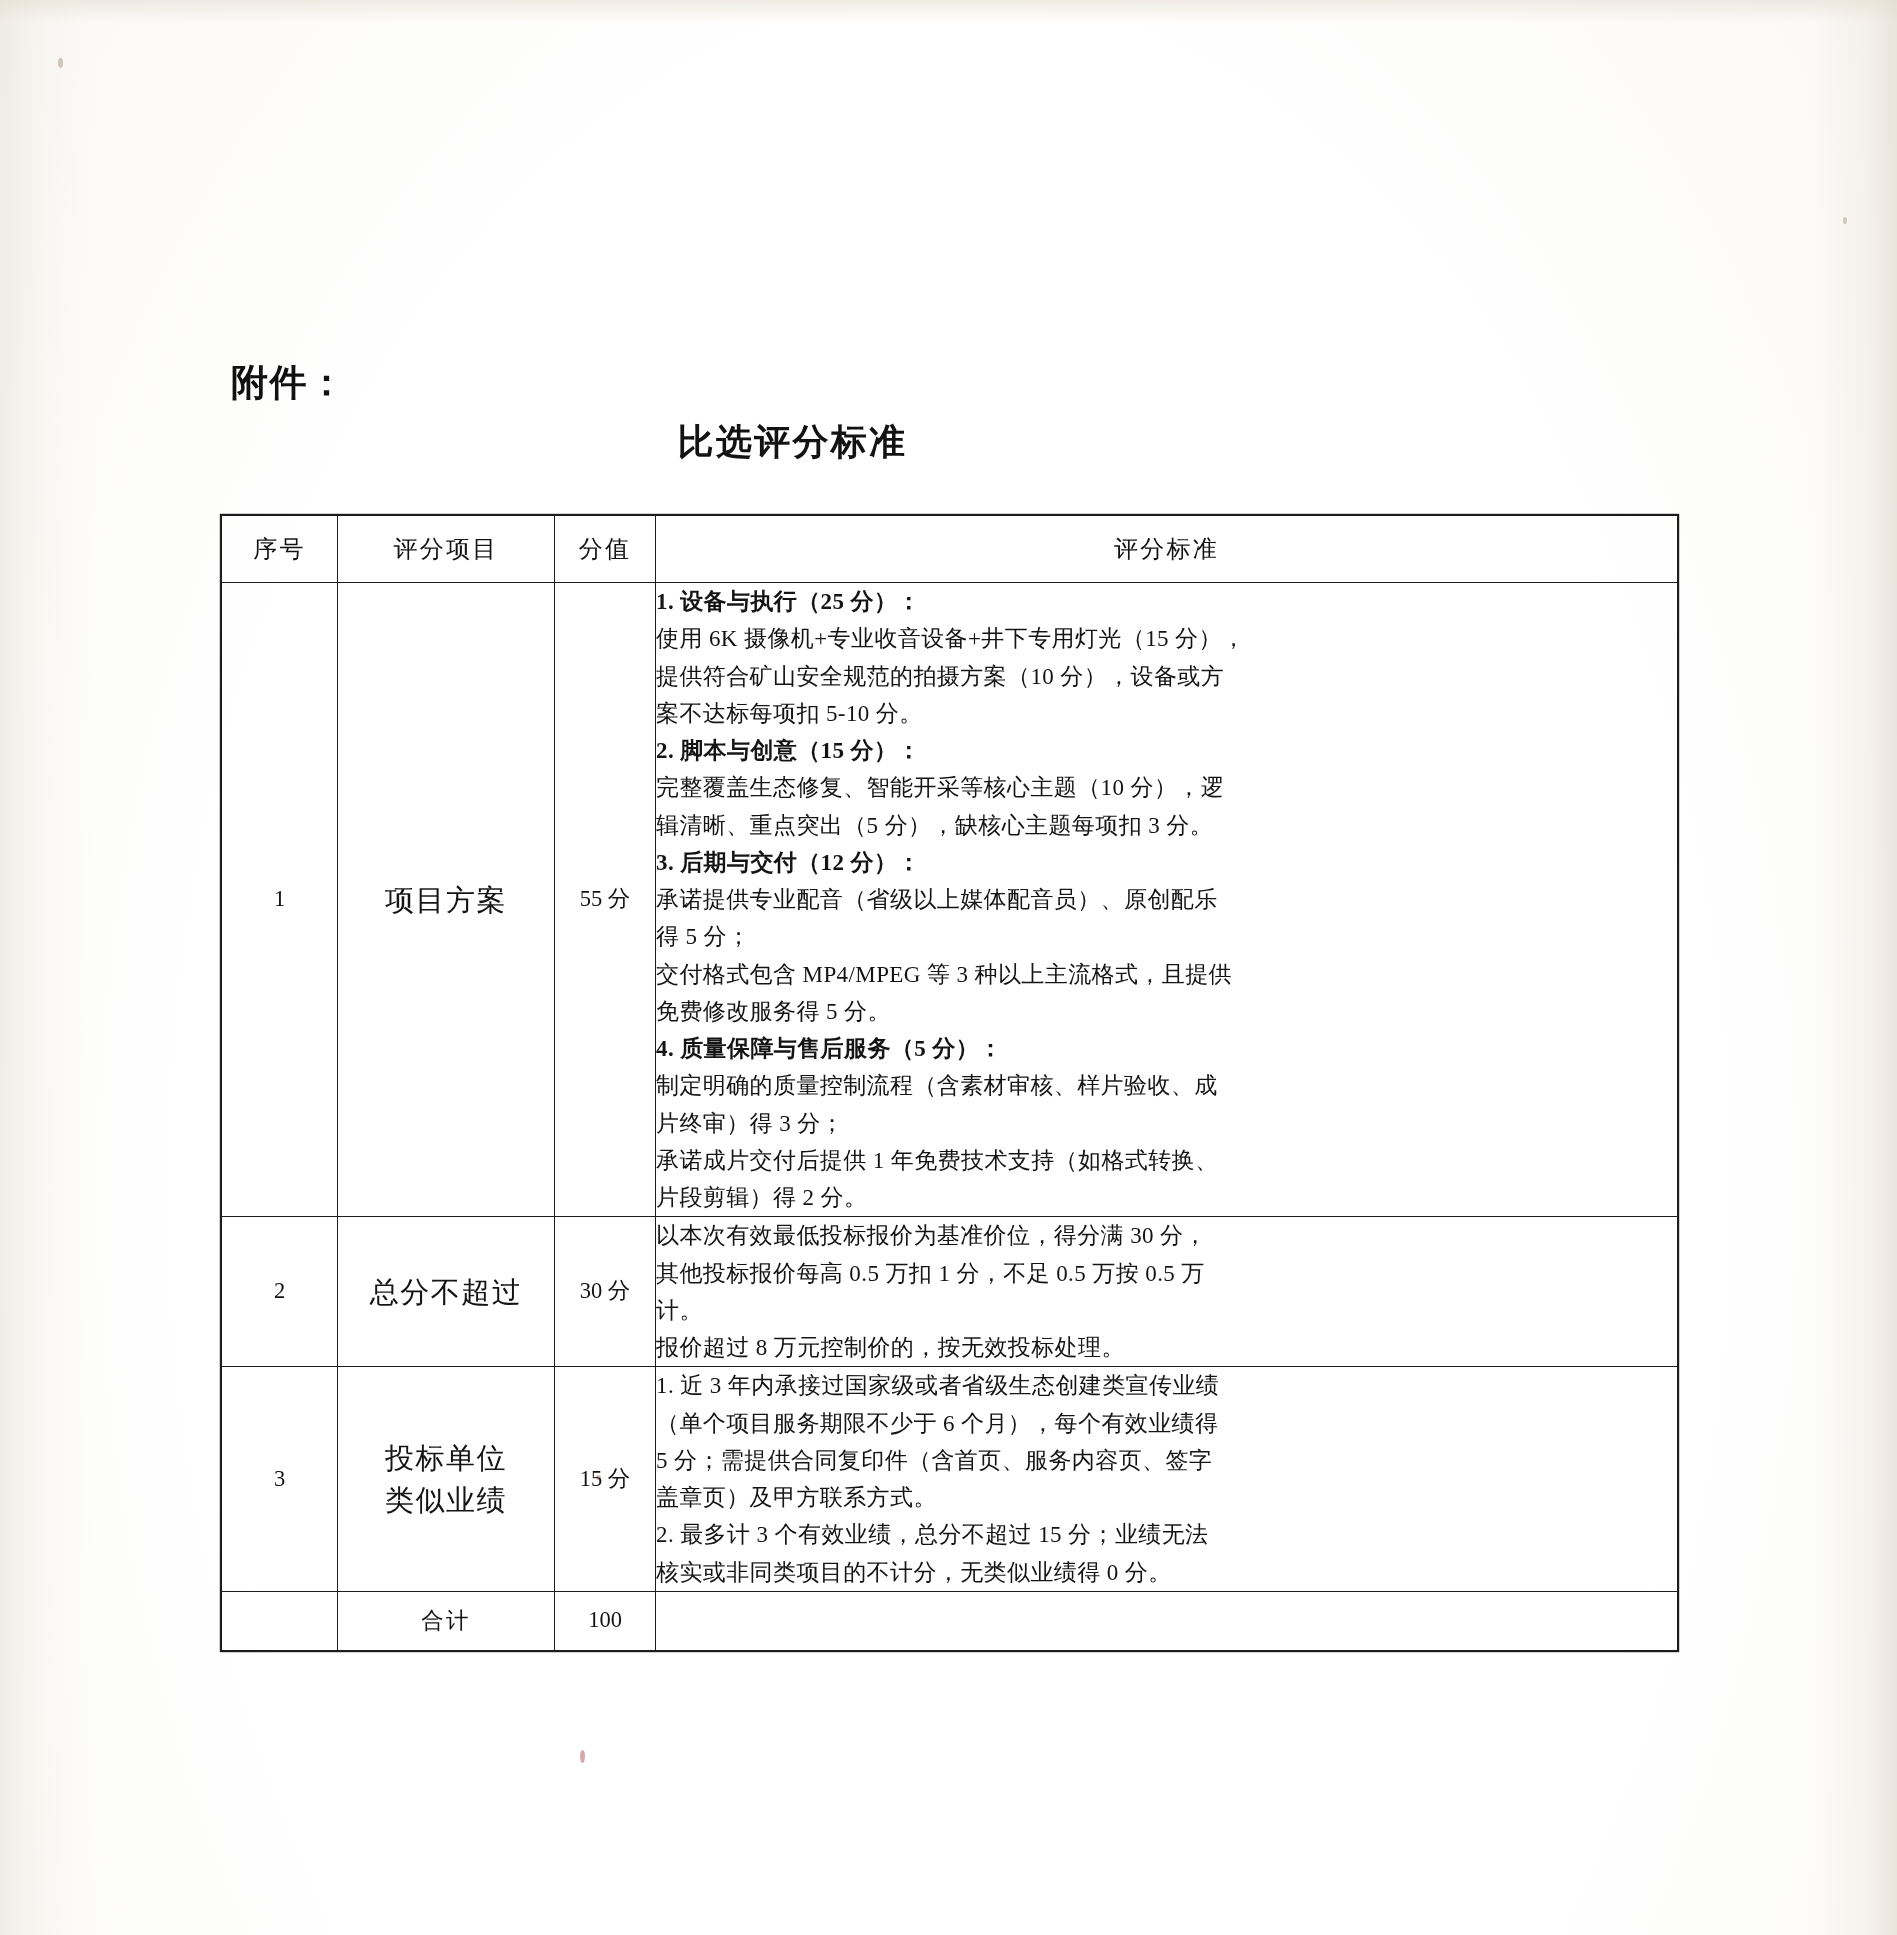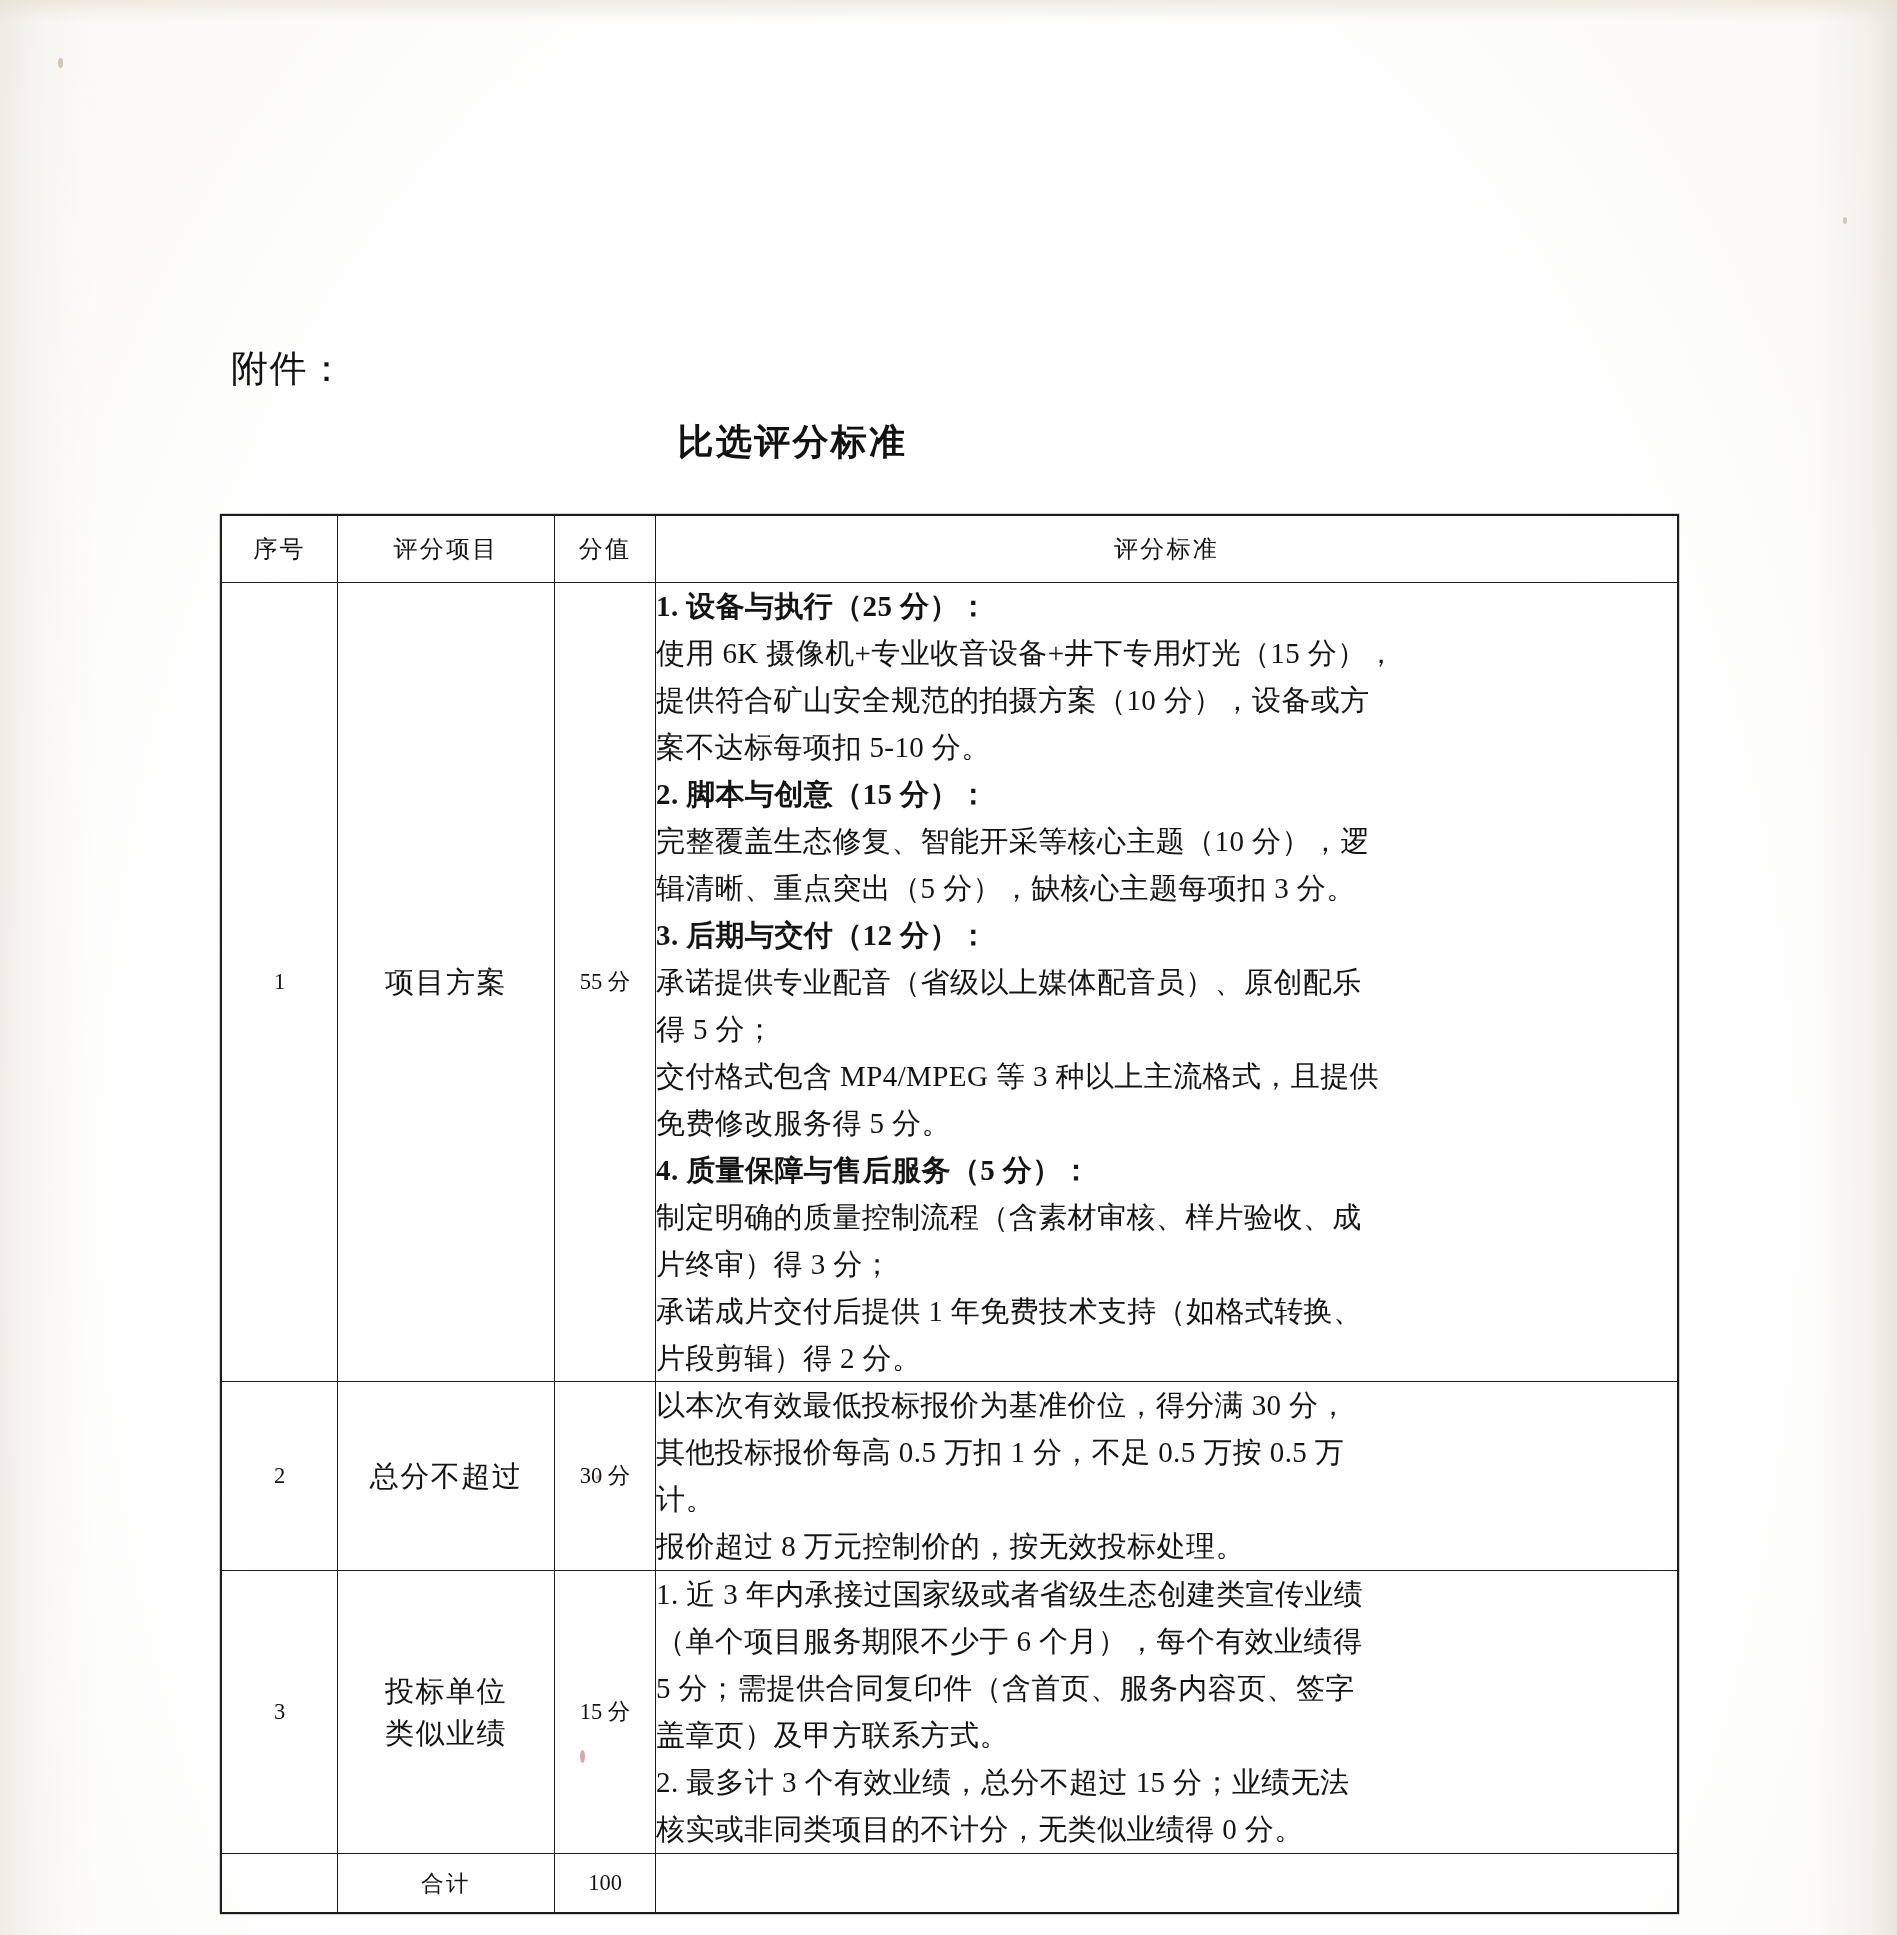--- a/index.html
+++ b/index.html
@@ -39,23 +39,23 @@
   .speck {
     position: absolute;
     background: #cfc7b8;
     border-radius: 50%;
     pointer-events: none;
   }
 
   .attachment-label {
     position: absolute;
     left: 231px;
-    top: 344px;
+    top: 358px;
     font-family: "DejaVu Sans", sans-serif;
-    font-weight: normal;
+    font-weight: bold;
     font-size: 37px;
     letter-spacing: 1.5px;
     color: #111111;
   }
 
   .doc-title {
     position: absolute;
     left: 0;
     top: 418px;
     width: 1585px;
@@ -110,21 +110,21 @@
     color: #141414;
     line-height: 1.45;
   }
   .cell-center.num {
     letter-spacing: 0;
     font-size: 22.5px;
   }
 
   .crit-cell {
     padding: 16.3px 18px 16.3px 18px;
-    font-size: 29px;
+    font-size: 23px;
     line-height: 1.62;
     color: #141414;
     letter-spacing: 0.4px;
     text-align: left;
   }
   .crit-cell p {
     margin: 0;
     white-space: pre-wrap;
   }
   .crit-cell p.head {

